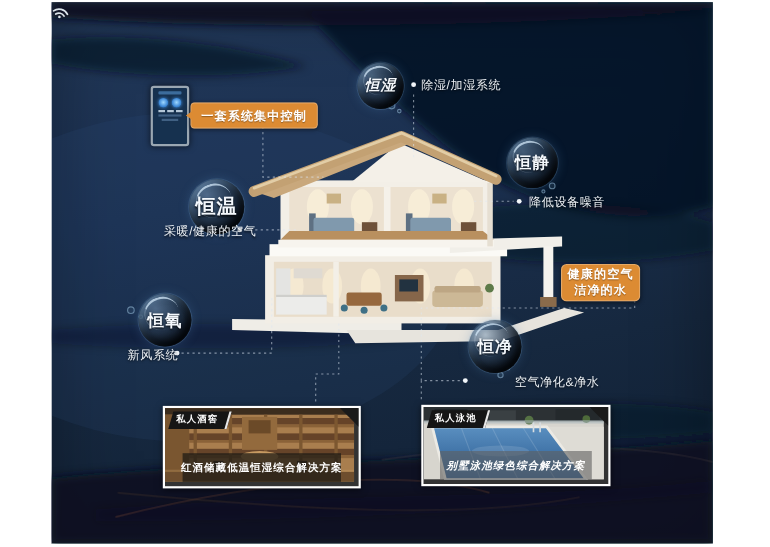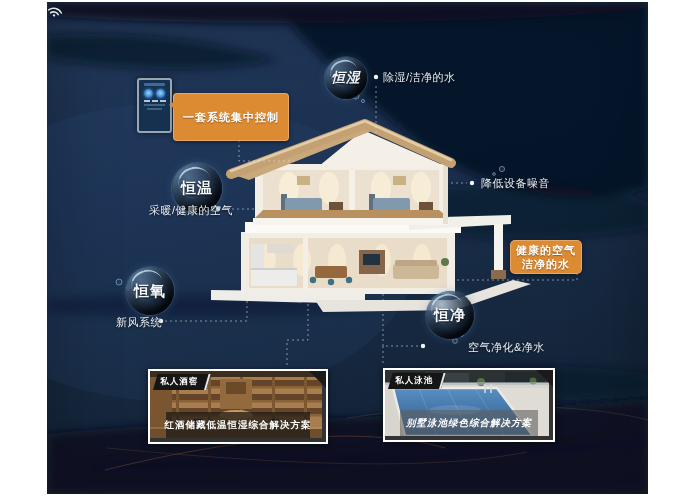--- a/index.html
+++ b/index.html
@@ -15,38 +15,38 @@
           color:#f4f8fc;font-weight:bold;letter-spacing:1px;
           background:radial-gradient(circle at 32% 28%, rgba(120,150,180,.55) 0%, rgba(45,65,88,.8) 38%, rgba(8,14,22,.95) 75%);
           box-shadow:0 0 10px rgba(80,130,180,.3), 0 0 0 1px rgba(130,170,205,.2),
                      inset -3px -4px 8px rgba(0,0,0,.7), inset 2px 3px 6px rgba(150,195,235,.35);
           text-shadow:0 1px 2px rgba(0,0,0,.8);}
   .bubble::before{content:"";position:absolute;top:7%;left:11%;width:64%;height:58%;border-radius:50%;
           border-top:2px solid rgba(220,240,255,.7);border-left:1px solid rgba(220,240,255,.2);
           transform:rotate(-18deg);}
   .b-hs{left:278px;top:55px;width:42px;height:42px;font-size:13.5px;font-style:italic;}
   .b-hjq{left:414px;top:123px;width:46px;height:46px;font-size:15px;}
-  .b-hw{left:125px;top:161px;width:50px;height:50px;font-size:15px;}
+  .b-hw{left:125px;top:161px;width:50px;height:50px;font-size:18px;}
   .b-hy{left:79px;top:265px;width:48px;height:48px;font-size:15px;}
   .b-hjc{left:379px;top:289px;width:48px;height:48px;font-size:15px;}
 
   
   .note{position:absolute;color:#eef2f6;font-size:11px;letter-spacing:.5px;white-space:nowrap;
         text-shadow:0 1px 2px rgba(0,0,0,.7);}
   .n-hs{left:336px;top:68px;}
   .n-hjq{left:434px;top:174px;}
   .n-hw{left:102px;top:201px;}
   .n-hy{left:69px;top:313px;}
   .n-hjc{left:381px;top:338px;margin-left:40px;}
 
   
   .callout{position:absolute;background:#DC8B33;color:#fff;font-weight:bold;
            border:1px solid rgba(255,255,255,.25);border-radius:4px;
            box-shadow:0 1px 4px rgba(0,0,0,.45);text-shadow:0 1px 1px rgba(0,0,0,.35);}
-  .c-control{left:126px;top:91px;height:22px;padding:12px 9px;display:flex;align-items:center;
+  .c-control{left:126px;top:91px;height:22px;padding:0 9px;display:flex;align-items:center;
              font-size:11px;letter-spacing:1px;}
   .c-control::before{content:"";position:absolute;left:-5px;top:7px;border-top:4px solid transparent;
              border-bottom:4px solid transparent;border-right:6px solid #DC8B33;}
   .c-water{left:463px;top:238px;width:66px;padding:2px 2px;border-radius:5px;
            font-size:11px;line-height:14px;text-align:center;letter-spacing:1px;}
 
   
   .phone{position:absolute;left:90px;top:76px;width:31px;height:51px;border:2px solid #9aa7b2;
          border-radius:3px;background:#16314f;box-shadow:0 0 6px rgba(0,0,0,.55);}
   .phone-screen{position:absolute;inset:1px;display:flex;flex-direction:column;align-items:center;
@@ -232,31 +232,34 @@
       <span>一套系统集中控制</span>
     </div>
     <div class="callout c-water">
       <div>健康的空气</div>
       <div>洁净的水</div>
     </div>
 
     <div class="bubble b-hs">
       <span>恒湿</span>
     </div>
+    <div class="bubble b-hjq">
+      <span>恒静</span>
+    </div>
     <div class="bubble b-hw">
       <span>恒温</span>
     </div>
     <div class="bubble b-hy">
       <span>恒氧</span>
     </div>
     <div class="bubble b-hjc">
       <span>恒净</span>
     </div>
 
-    <div class="note n-hs">除湿/洁净的水</div>
+    <div class="note n-hs">除湿/加湿系统</div>
     <div class="note n-hjq">降低设备噪音</div>
     <div class="note n-hw">采暖/健康的空气</div>
     <div class="note n-hy">新风系统</div>
     <div class="note n-hjc">空气净化&amp;净水</div>
 
     <div class="photo-card card-wine">
       <div class="photo-body">
         <svg width="172" height="67" viewBox="0 0 172 67">
           <rect width="172" height="67" fill="#a97e4e"></rect>
           <rect width="172" height="6" fill="#3c2d1e"></rect>

